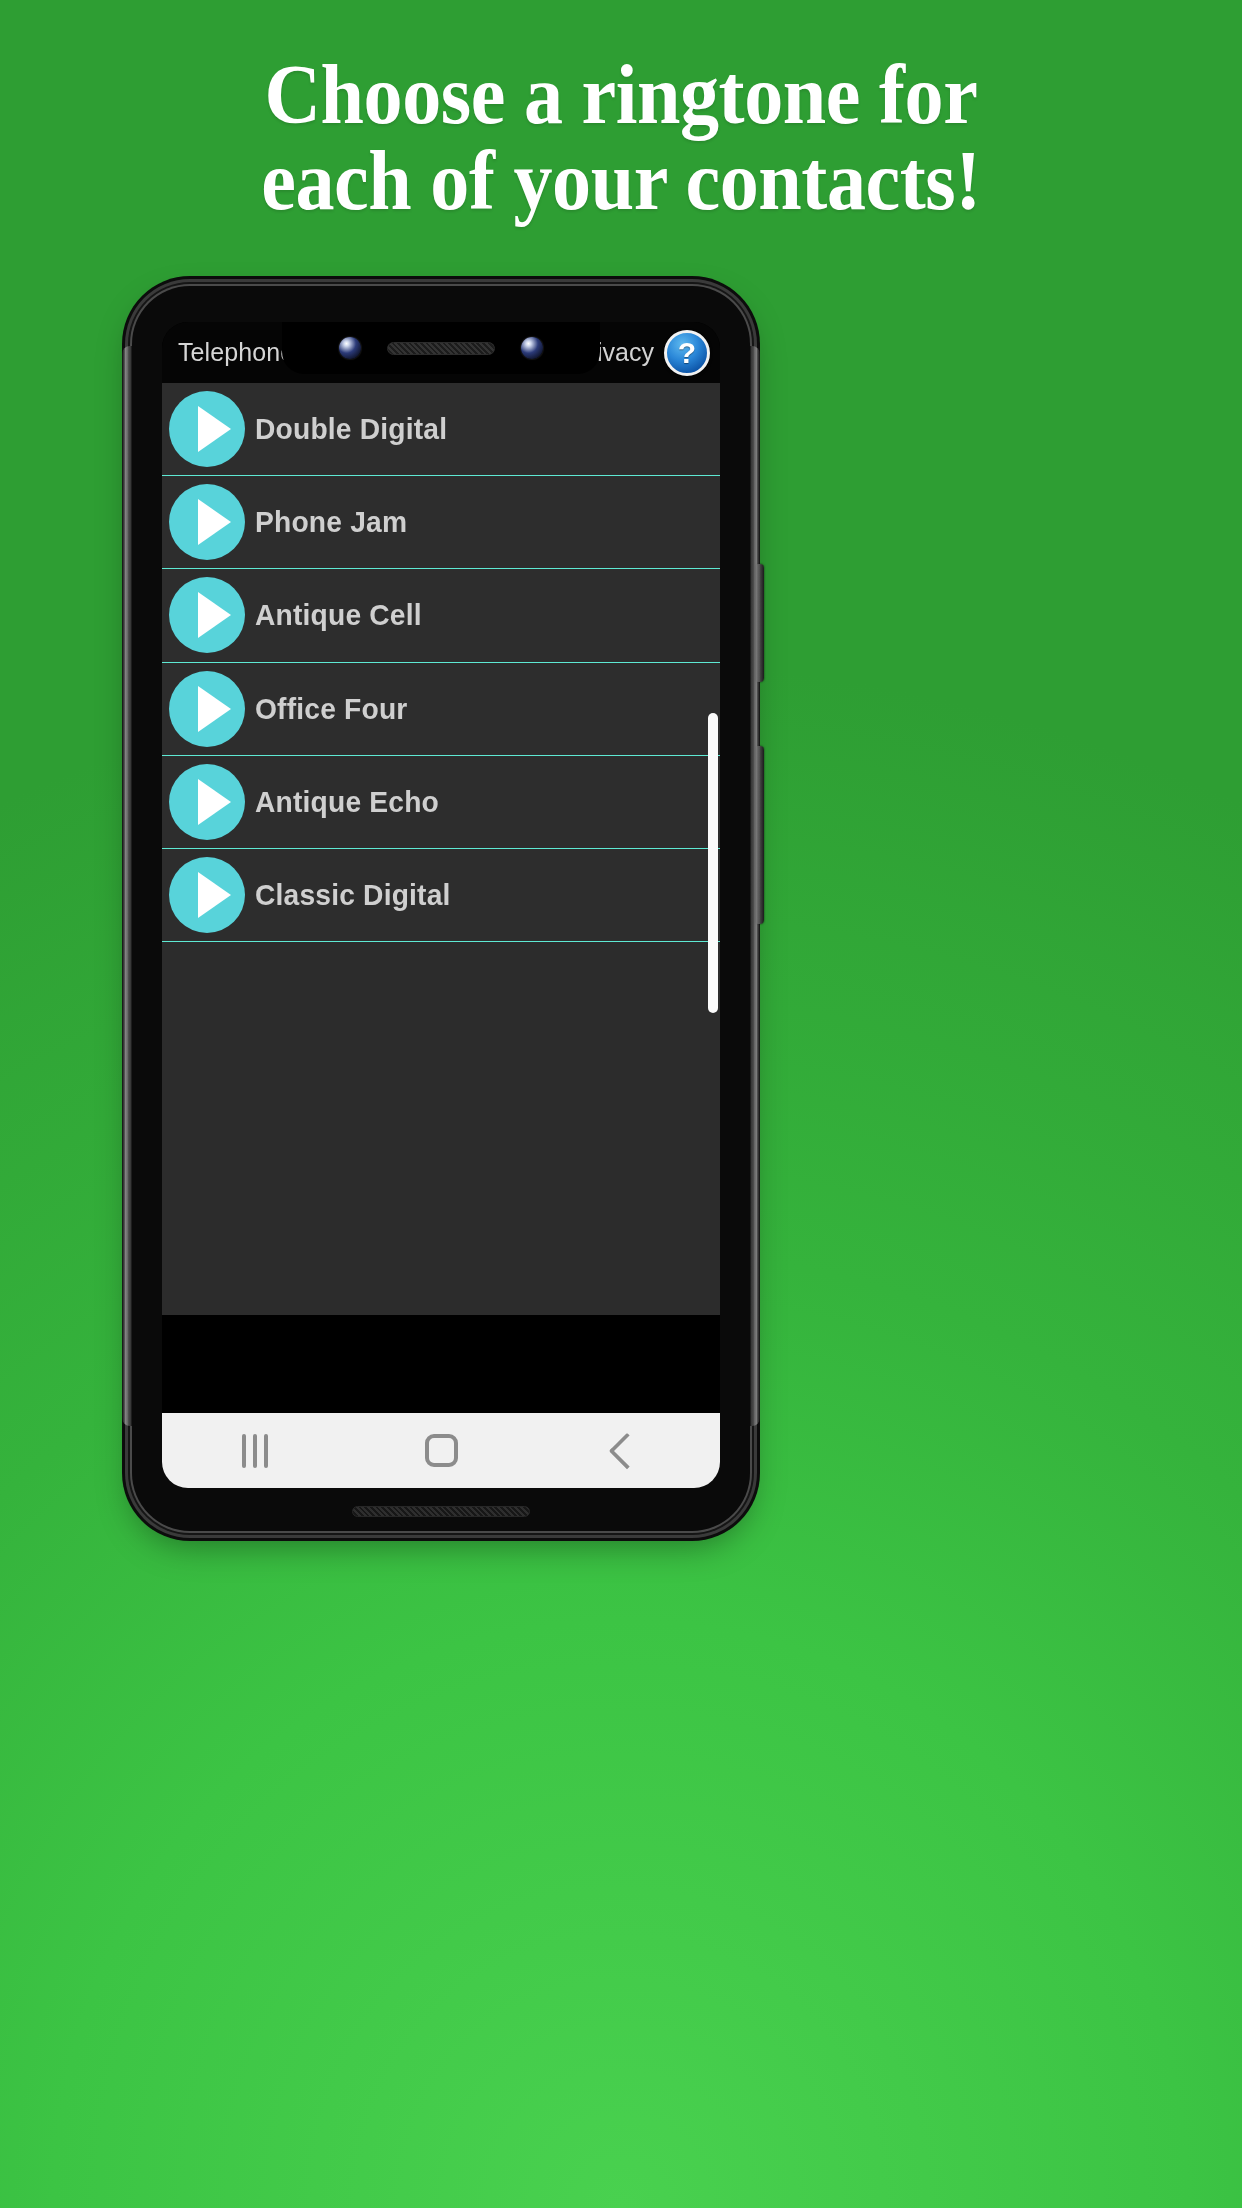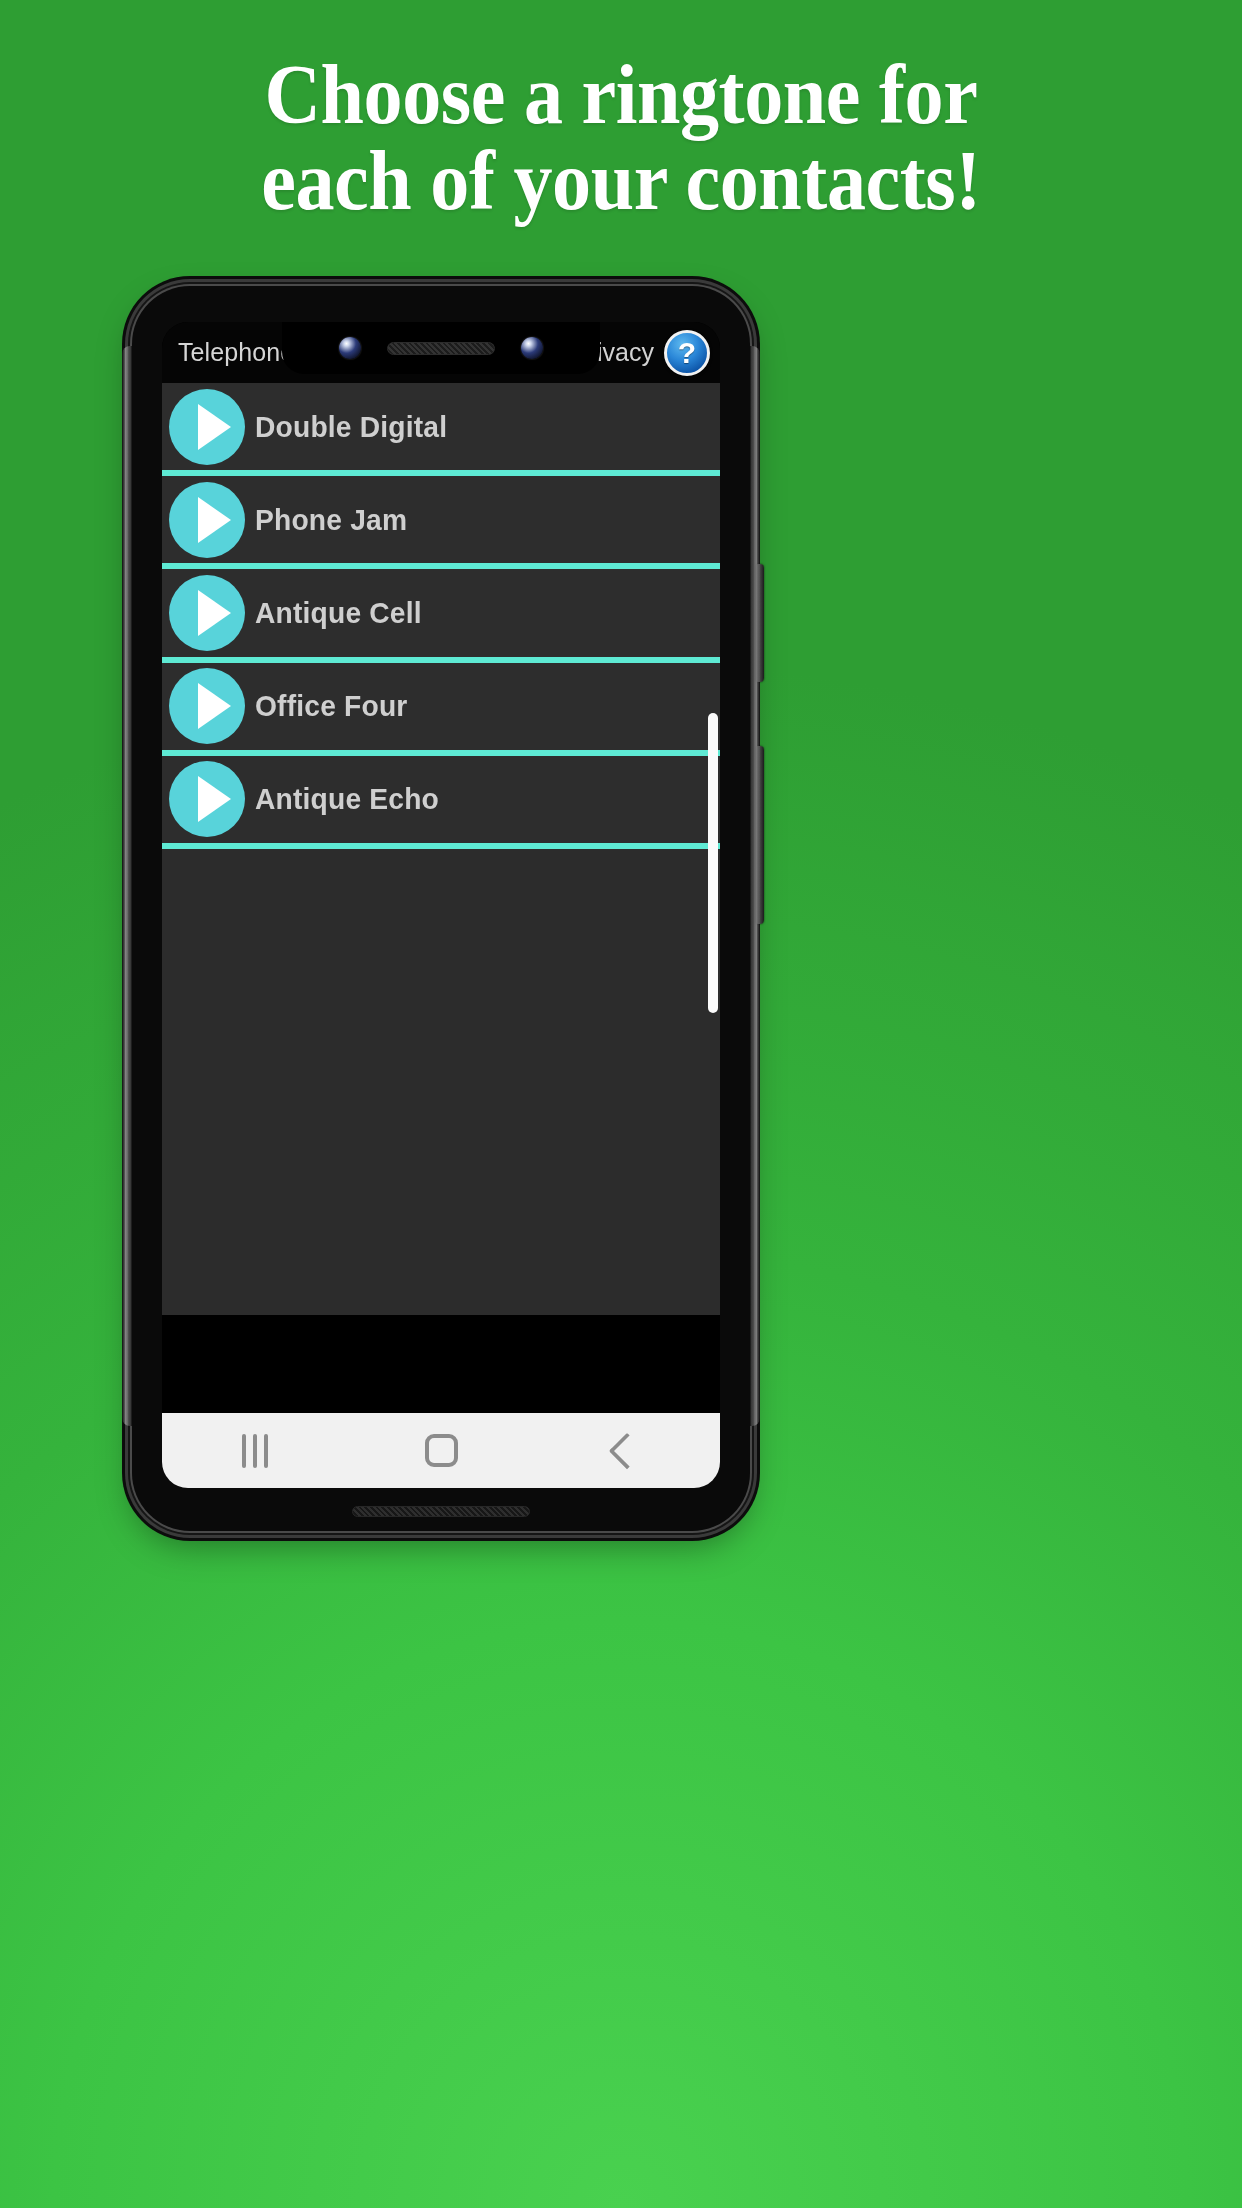--- a/index.html
+++ b/index.html
@@ -185,21 +185,21 @@
     height: 932px;
     background: #2c2c2c;
     overflow: hidden;
   }
   .row {
     position: relative;
     height: 93.2px;
     display: flex;
     align-items: center;
     padding-left: 7px;
-    border-bottom: 6px solid #5eead4;
+    border-bottom: 1px solid #5eead4;
     background: #2d2d2d;
   }
   .play-btn {
     flex: 0 0 auto;
     width: 76px; height: 76px;
     border-radius: 50%;
     background: #58d3da;
     display: flex;
     align-items: center;
     justify-content: center;
@@ -357,20 +357,26 @@
 
 
       <div class="row">
         <div class="play-btn">
             <div class="play-tri"></div>
           </div>
         <div class="row-label">Antique Echo</div>
       </div>
 
 
+      <div class="row">
+        <div class="play-btn">
+            <div class="play-tri"></div>
+          </div>
+        <div class="row-label">Classic Digital</div>
+      </div>
 
       <div class="scroll-thumb"></div>
     </div>
 
     <div class="filler"></div>
 
     <div class="navbar">
       <div class="nav-btn">
         <div class="nav-recents">
             <i></i>

